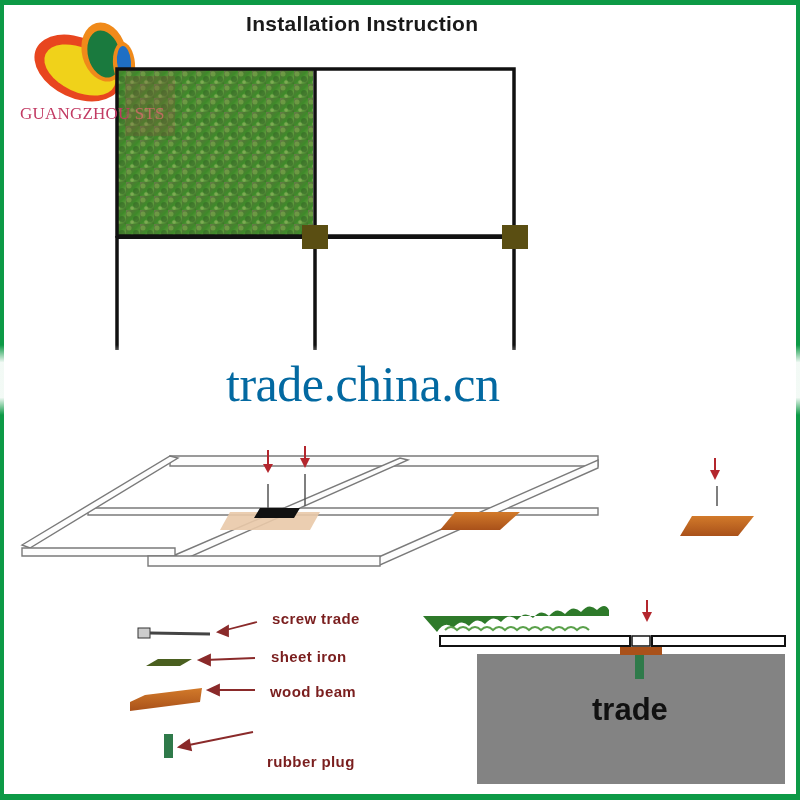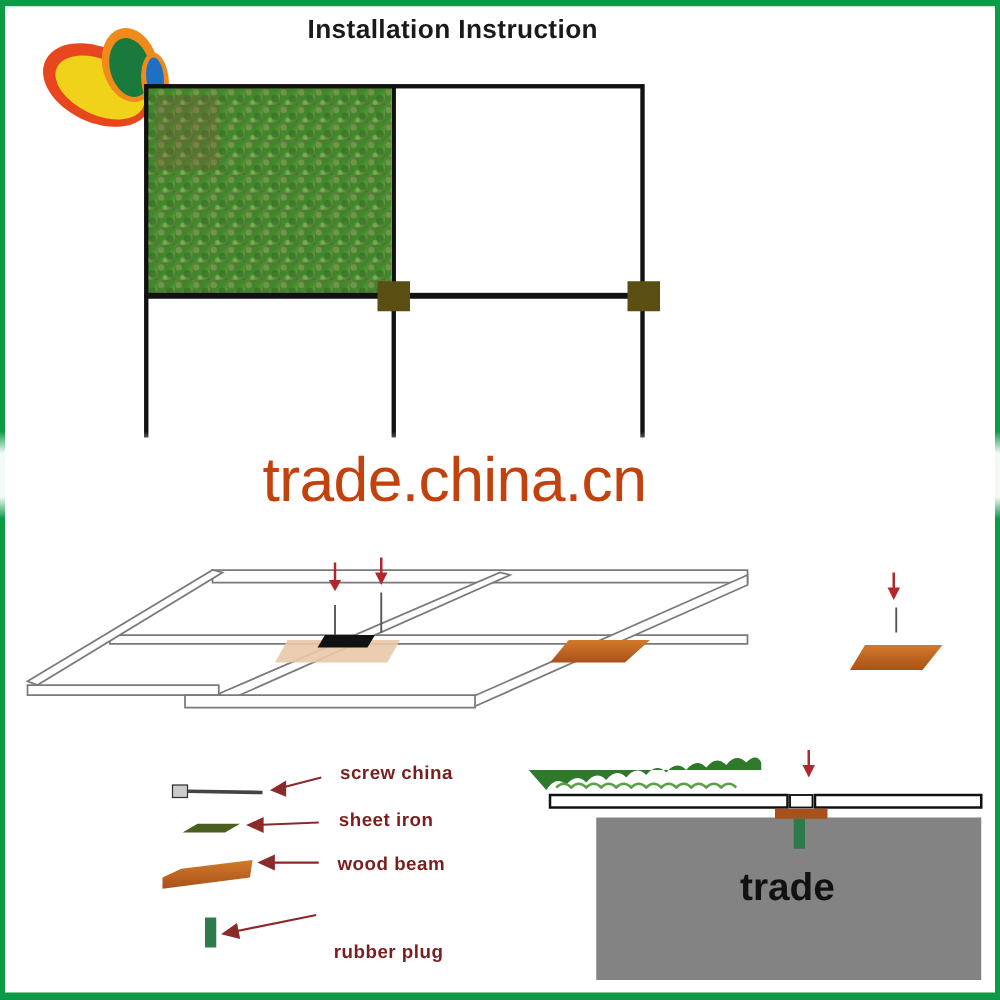--- a/index.html
+++ b/index.html
@@ -15,22 +15,22 @@
     .title {
       position: absolute; left: 246px; top: 12px; font-size: 21px; font-weight: bold;
       color: #1a1a1a; letter-spacing: 0.3px;
     }
     .brand {
       position: absolute; left: 20px; top: 104px; font-family: "Liberation Serif", serif;
       font-size: 17px; color: #c23a63; letter-spacing: 0.2px;
     }
     .brand-suffix { color: #d66a6a; opacity: 0.8; }
     .watermark {
-      position: absolute; left: 210px; top: 355px; font-size: 50px; color: #c2410c;
-      letter-spacing: -0.5px; font-family: Liberation Sans, sans-serif;
+      position: absolute; left: 226px; top: 355px; font-size: 50px; color: #0369a1;
+      letter-spacing: -0.5px; font-family: Liberation Serif, serif;
     }
     .fade-band {
       position: absolute; left: 0; top: 345px; width: 800px; height: 70px;
       background: linear-gradient(to bottom, rgba(255,255,255,0) 0%, rgba(255,255,255,0.95) 25%, rgba(255,255,255,0.95) 75%, rgba(255,255,255,0) 100%);
     }
     .legend-label {
       position: absolute; font-size: 15px; font-weight: bold; color: #7a1e1e;
       letter-spacing: 0.4px;
     }
     .wall-label {
@@ -153,23 +153,27 @@
     </g>
   </svg>
 
   <div class="border-top"></div>
   <div class="border-bottom"></div>
   <div class="border-left"></div>
   <div class="border-right"></div>
 
   <div class="title">Installation Instruction</div>
 
+  <div class="brand">
+    <span>GUANGZHOU</span>
+    <span class="brand-suffix">STS</span>
+  </div>
 
   <div class="fade-band"></div>
   <div class="watermark">trade.china.cn</div>
 
-  <div class="legend-label" style="left:272px; top:610px;">screw china</div>
+  <div class="legend-label" style="left:272px; top:610px;">screw trade</div>
   <div class="legend-label" style="left:271px; top:648px;">sheet iron</div>
   <div class="legend-label" style="left:270px; top:683px;">wood beam</div>
   <div class="legend-label" style="left:267px; top:753px;">rubber plug</div>
 
   <div class="wall-label">trade</div>
 </div>
 
 </body></html>

